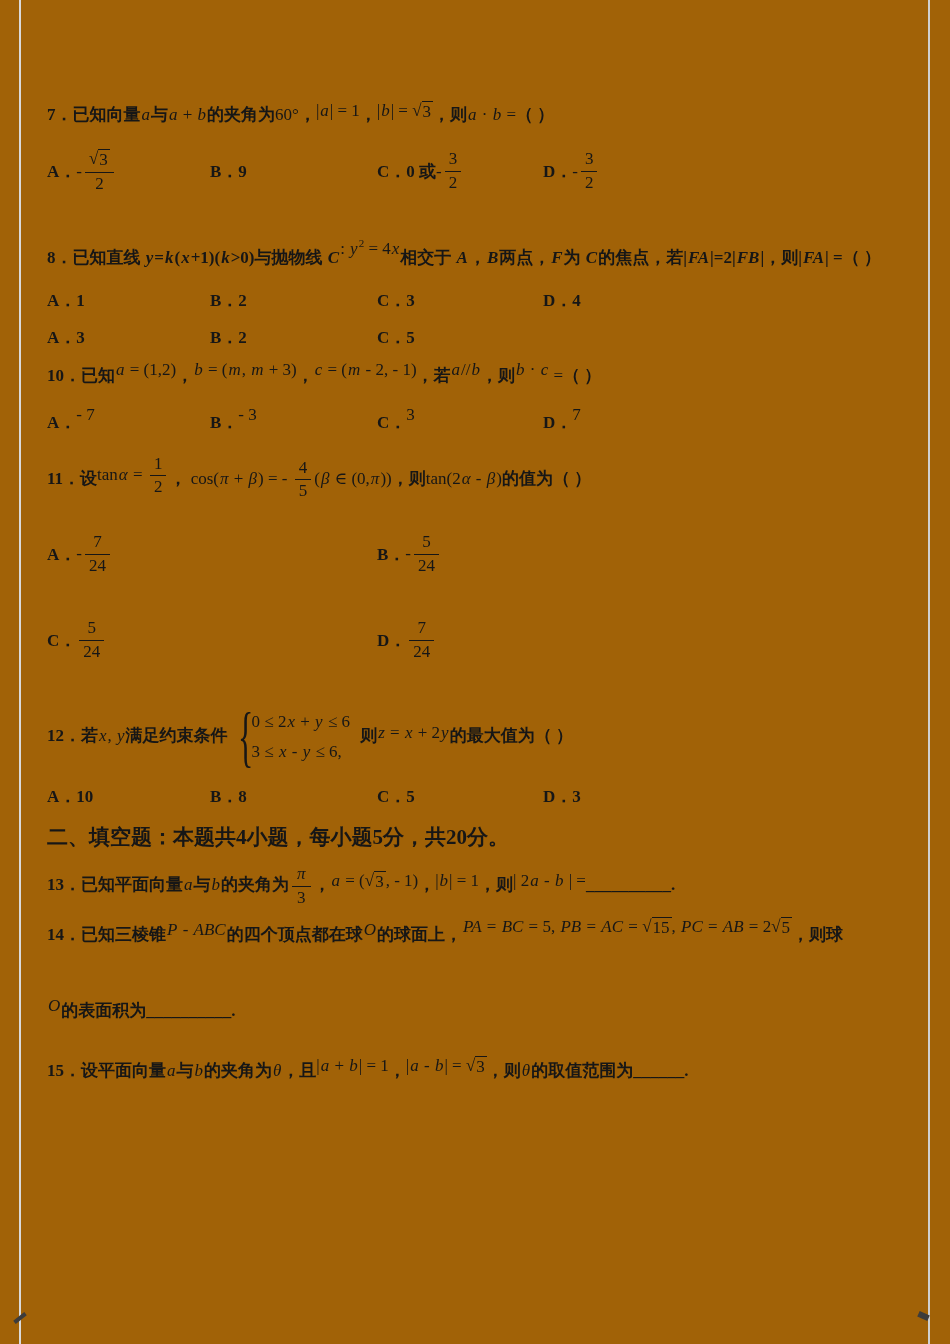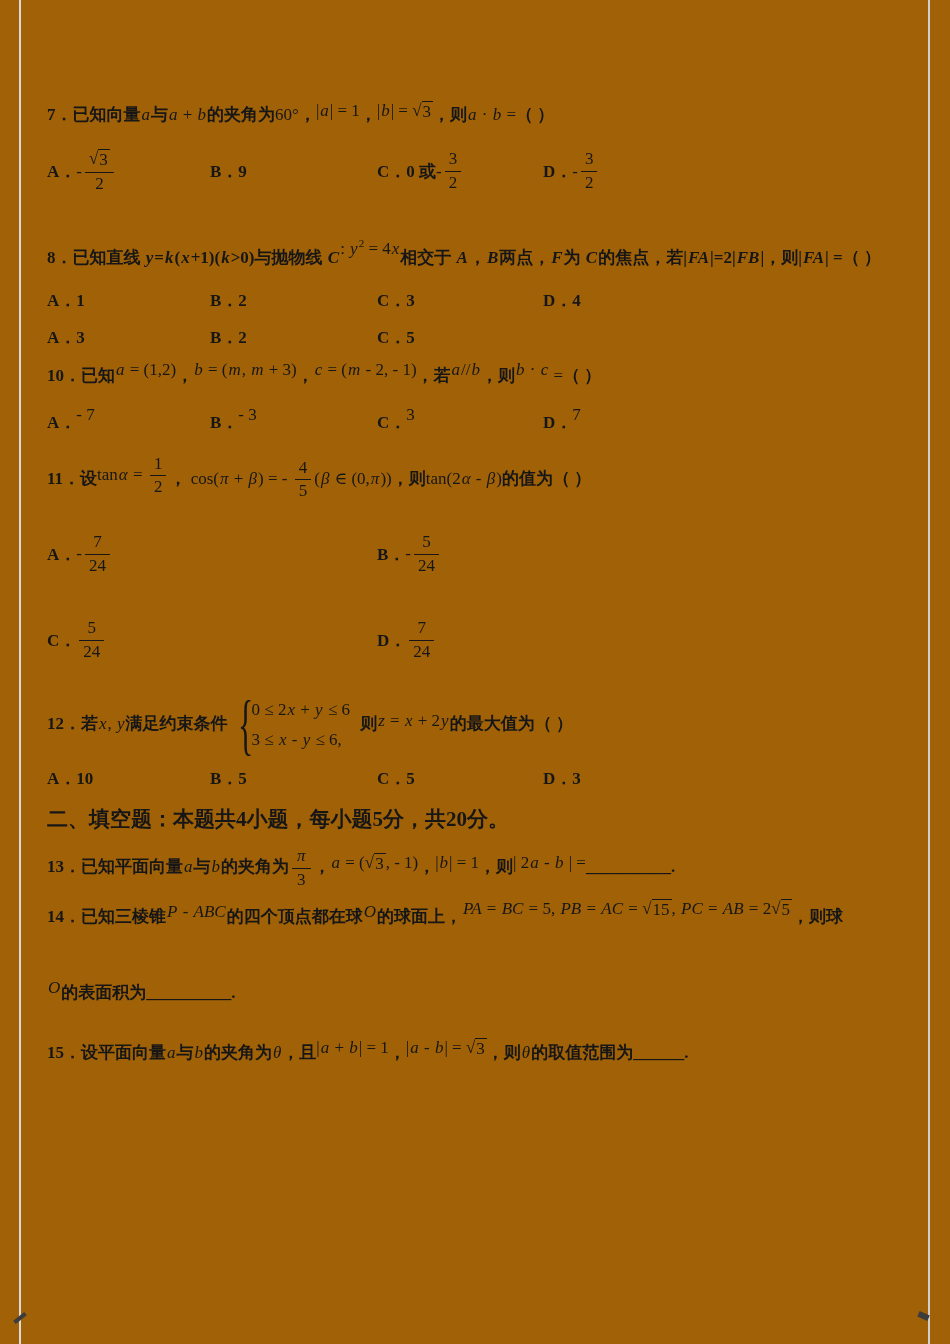--- a/index.html
+++ b/index.html
@@ -36,22 +36,22 @@
   .cases .crow{display:block;line-height:30px;}
   .opts{font-size:17px;}
   .opts.row4{display:grid;grid-template-columns:163px 167px 166px auto;align-items:center;}
   .opts.grid2{display:grid;grid-template-columns:330px auto;row-gap:42px;align-items:center;}
   .opt{display:flex;align-items:center;}
   .sec-header{font-weight:700;font-size:21px;line-height:34px;margin:0 0 10px 0;}
   .q7 .opts{margin-top:14px;}  .q7{margin-bottom:38px;}
   .q8 .opts{margin-top:12px;}  .q8{margin-bottom:14px;}
   .q9 .opts{}   .q9{margin-bottom:8px;}
   .q10 .opts{margin-top:16px;} .q10{margin-bottom:24px;}
-  .q11 .opts{margin-top:30px;} .q11{margin-bottom:32px;}
-  .q12 .opts{margin-top:12px;} .q12{margin-bottom:12px;}
+  .q11 .opts{margin-top:30px;} .q11{margin-bottom:44px;}
+  .q12 .opts{margin-top:18px;} .q12{margin-bottom:12px;}
   .q13{margin-bottom:8px;}
   .q14{margin-bottom:22px;}
   .q15{margin-bottom:0;}
 </style>
 </head>
 <body>
 
 <div class="page">
   <div class="scan-edge left"></div>
   <div class="scan-edge right"></div>
@@ -195,21 +195,21 @@
             <span class="crows">
               <span class="crow"><span class="zm">0 ≤ 2</span><span class="zv">x</span><span class="zm"> + </span><span class="zv">y</span><span class="zm"> ≤ 6</span></span>
               <span class="crow"><span class="zm">3 ≤ </span><span class="zv">x</span><span class="zm"> - </span><span class="zv">y</span><span class="zm"> ≤ 6,</span></span>
             </span>
           </span><span class="zt"> 则</span><span class="zup" style="top: -3px;"><span class="zv">z</span><span class="zm"> = </span><span class="zv">x</span><span class="zm"> + 2</span><span class="zv">y</span></span><span class="zt">的最大值为（  ）</span></div>
       <div class="opts row4">
         <span class="opt">
             <span class="zt">A．10</span>
           </span>
         <span class="opt">
-            <span class="zt">B．5</span>
+            <span class="zt">B．8</span>
           </span>
         <span class="opt">
             <span class="zt">C．5</span>
           </span>
         <span class="opt">
             <span class="zt">D．3</span>
           </span>
       </div>
     </section>
 

